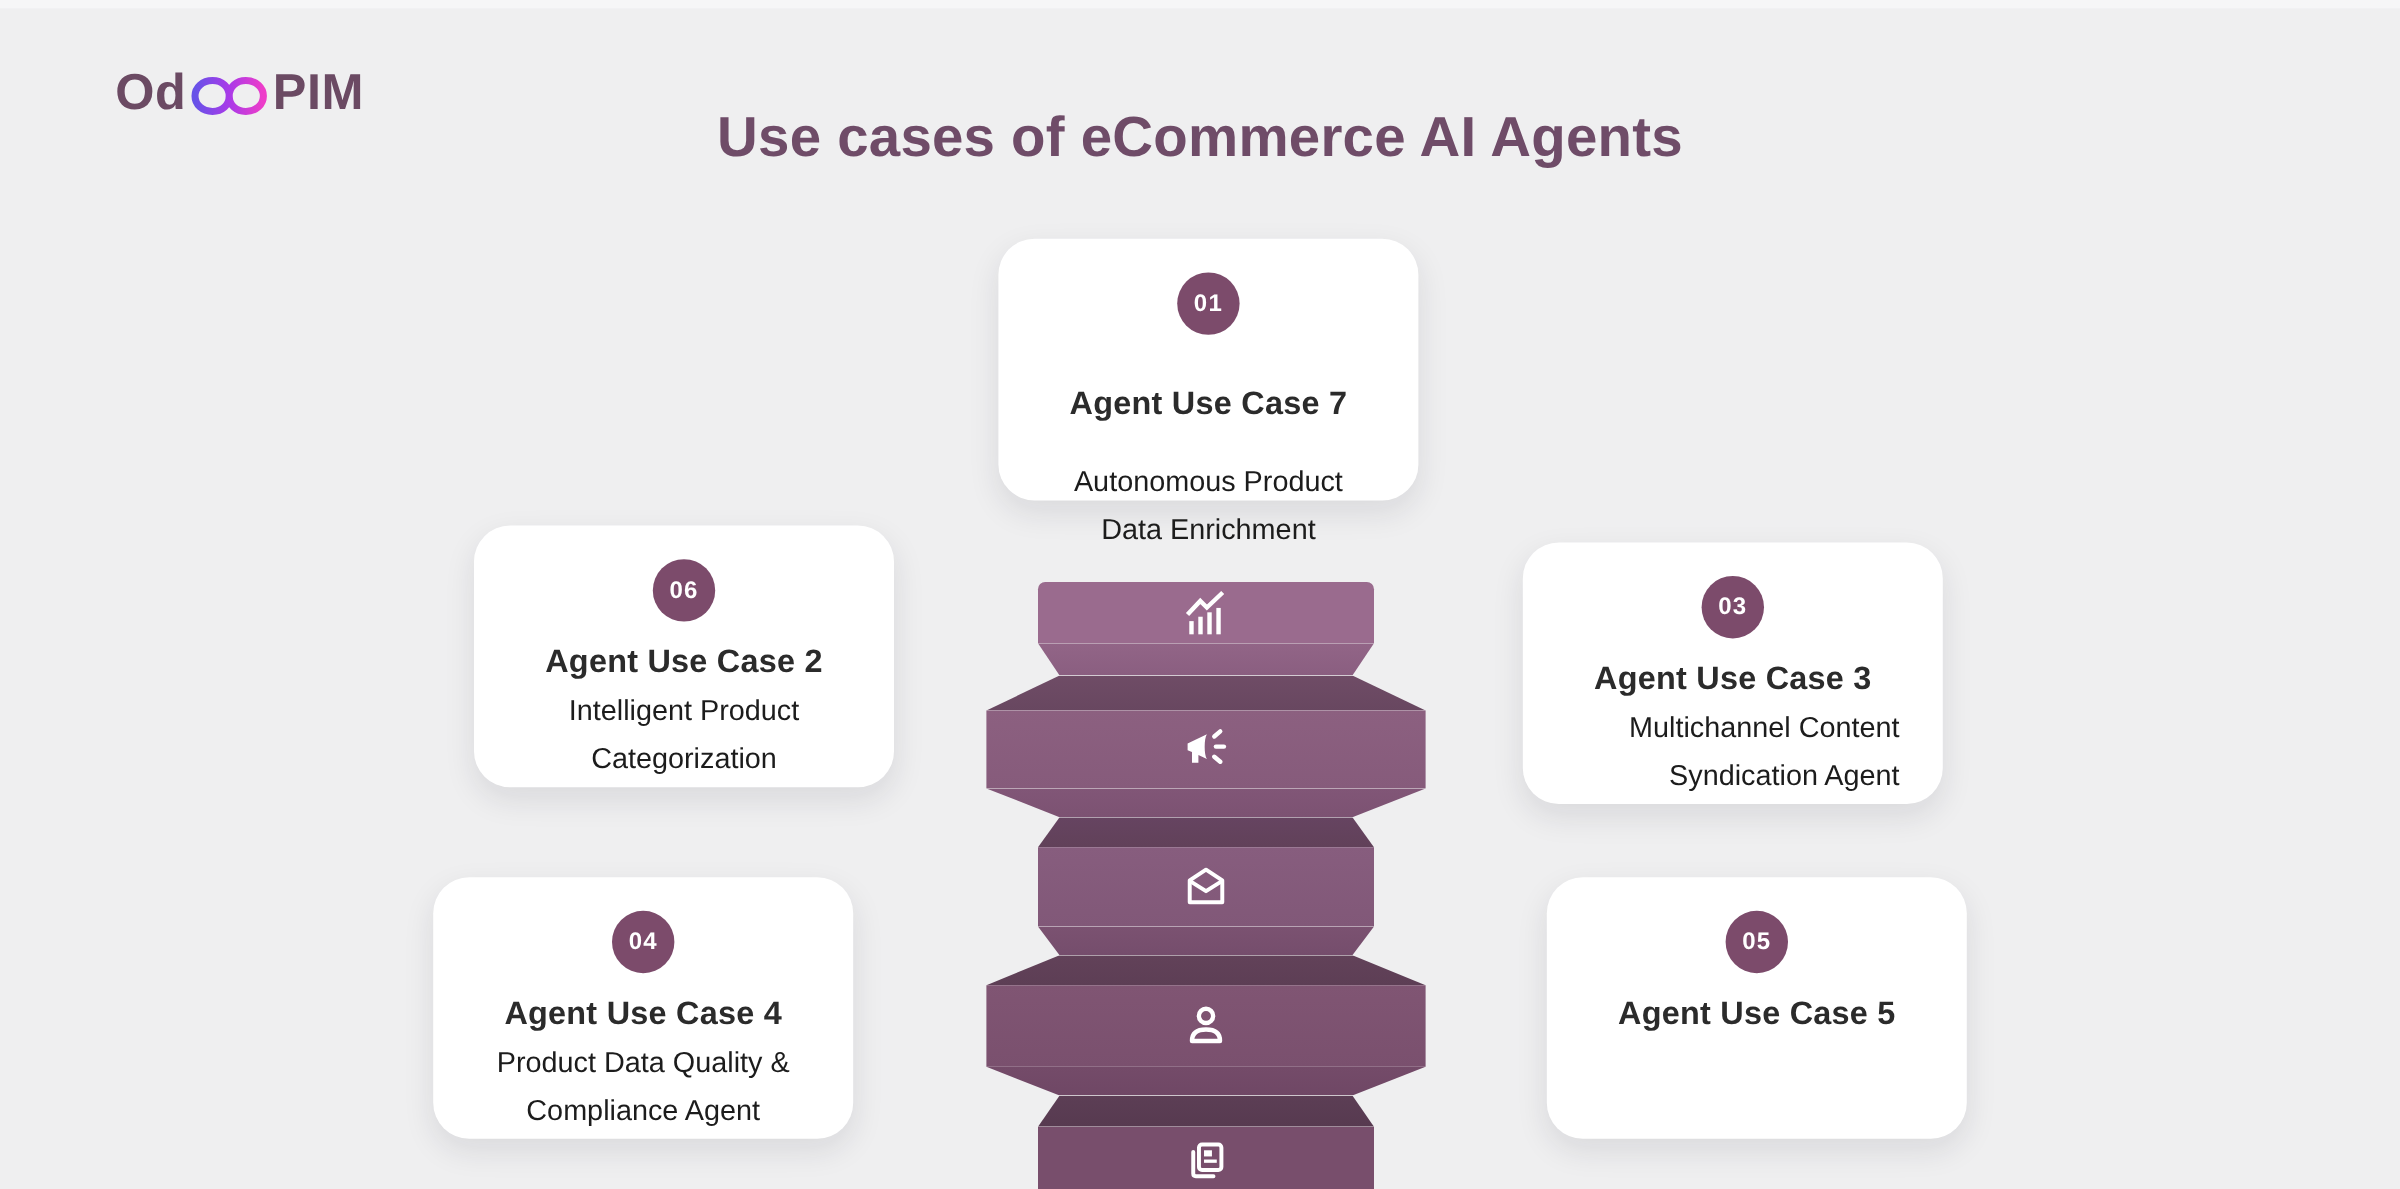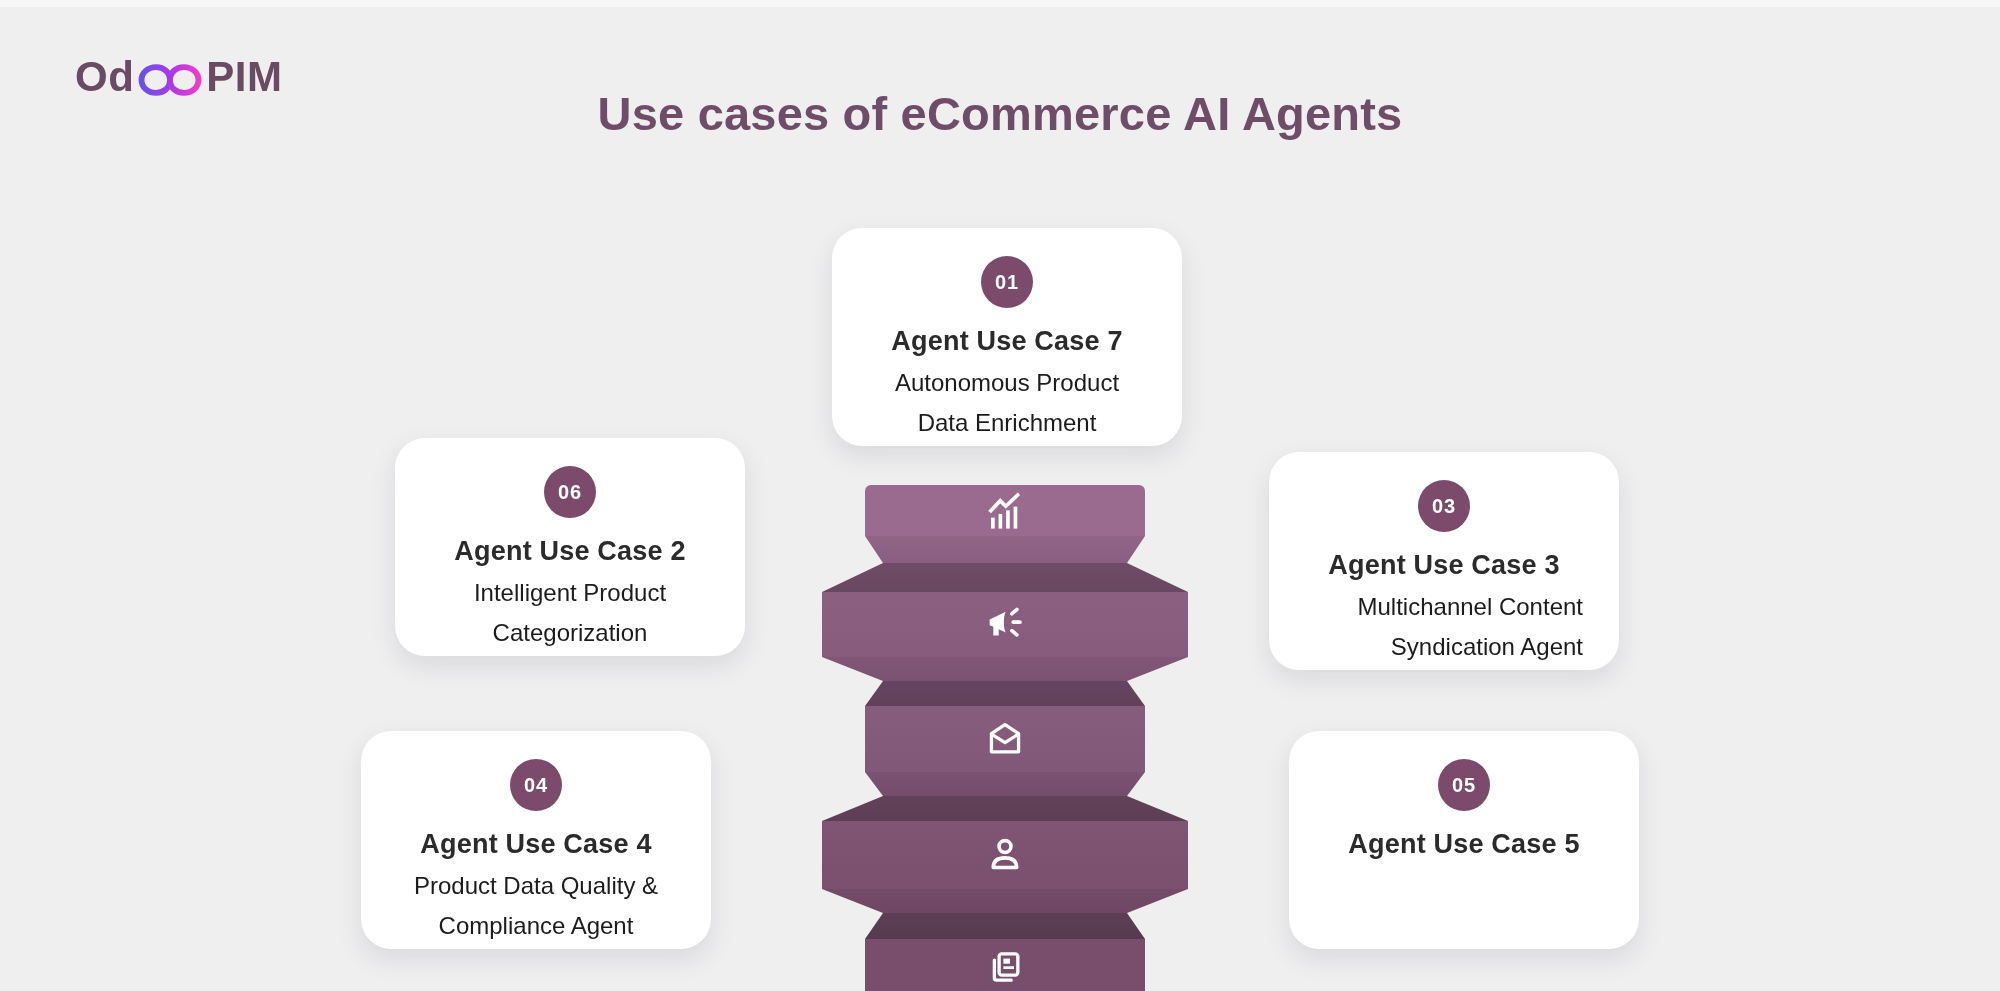--- a/index.html
+++ b/index.html
@@ -5,21 +5,21 @@
   html,body{margin:0;padding:0;}
   body{
     width:2000px;height:991px;overflow:hidden;
     font-family:"Liberation Sans","DejaVu Sans",sans-serif;
     background:#efeff0;
   }
   #canvas{position:absolute;top:0;left:0;width:2000px;height:991px;background:#efeff0;overflow:hidden;}
   #topstrip{position:absolute;top:0;left:0;width:100%;height:7px;background:#f6f6f7;}
 
   
-  .logo{position:absolute;top:56px;left:75px;display:flex;align-items:flex-start;gap:2px;}
+  .logo{position:absolute;top:56px;left:96px;display:flex;align-items:flex-start;gap:2px;}
   .logo .word{font-size:42px;font-weight:700;color:#6b4a63;letter-spacing:0.5px;line-height:1;}
   .logo svg{display:block;margin:6px 1px 0 1px;}
 
   
   .page-title{
     position:absolute;top:86px;left:0;width:100%;
     text-align:center;font-size:47px;font-weight:700;color:#6f4c68;
     letter-spacing:0.2px;
   }
 
@@ -34,21 +34,21 @@
     width:52px;height:52px;border-radius:50%;background:#7c4b6b;
     color:#ffffff;font-size:20px;font-weight:700;letter-spacing:1px;
     display:flex;align-items:center;justify-content:center;flex:0 0 auto;
   }
   .card h3{
     margin:18px 0 6px 0;font-size:27px;font-weight:700;color:#2b2b2b;letter-spacing:0.2px;
   }
   .card .desc{
     font-size:24px;color:#1c1c1c;line-height:40px;
   }
-  #card-1{left:832px;top:228px;}
+  #card-1{left:832px;top:199px;gap:24px;}
   #card-2{left:395px;top:438px;}
   #card-3{left:1269px;top:452px;text-align:right;}
   #card-4{left:361px;top:731px;}
   #card-5{left:1289px;top:731px;text-align:right;}
 
   
   .ribbon{position:absolute;left:822px;top:485px;width:366px;height:506px;}
   .piece{position:absolute;left:0;width:366px;}
   
   .face-n{left:43px;width:280px;}

